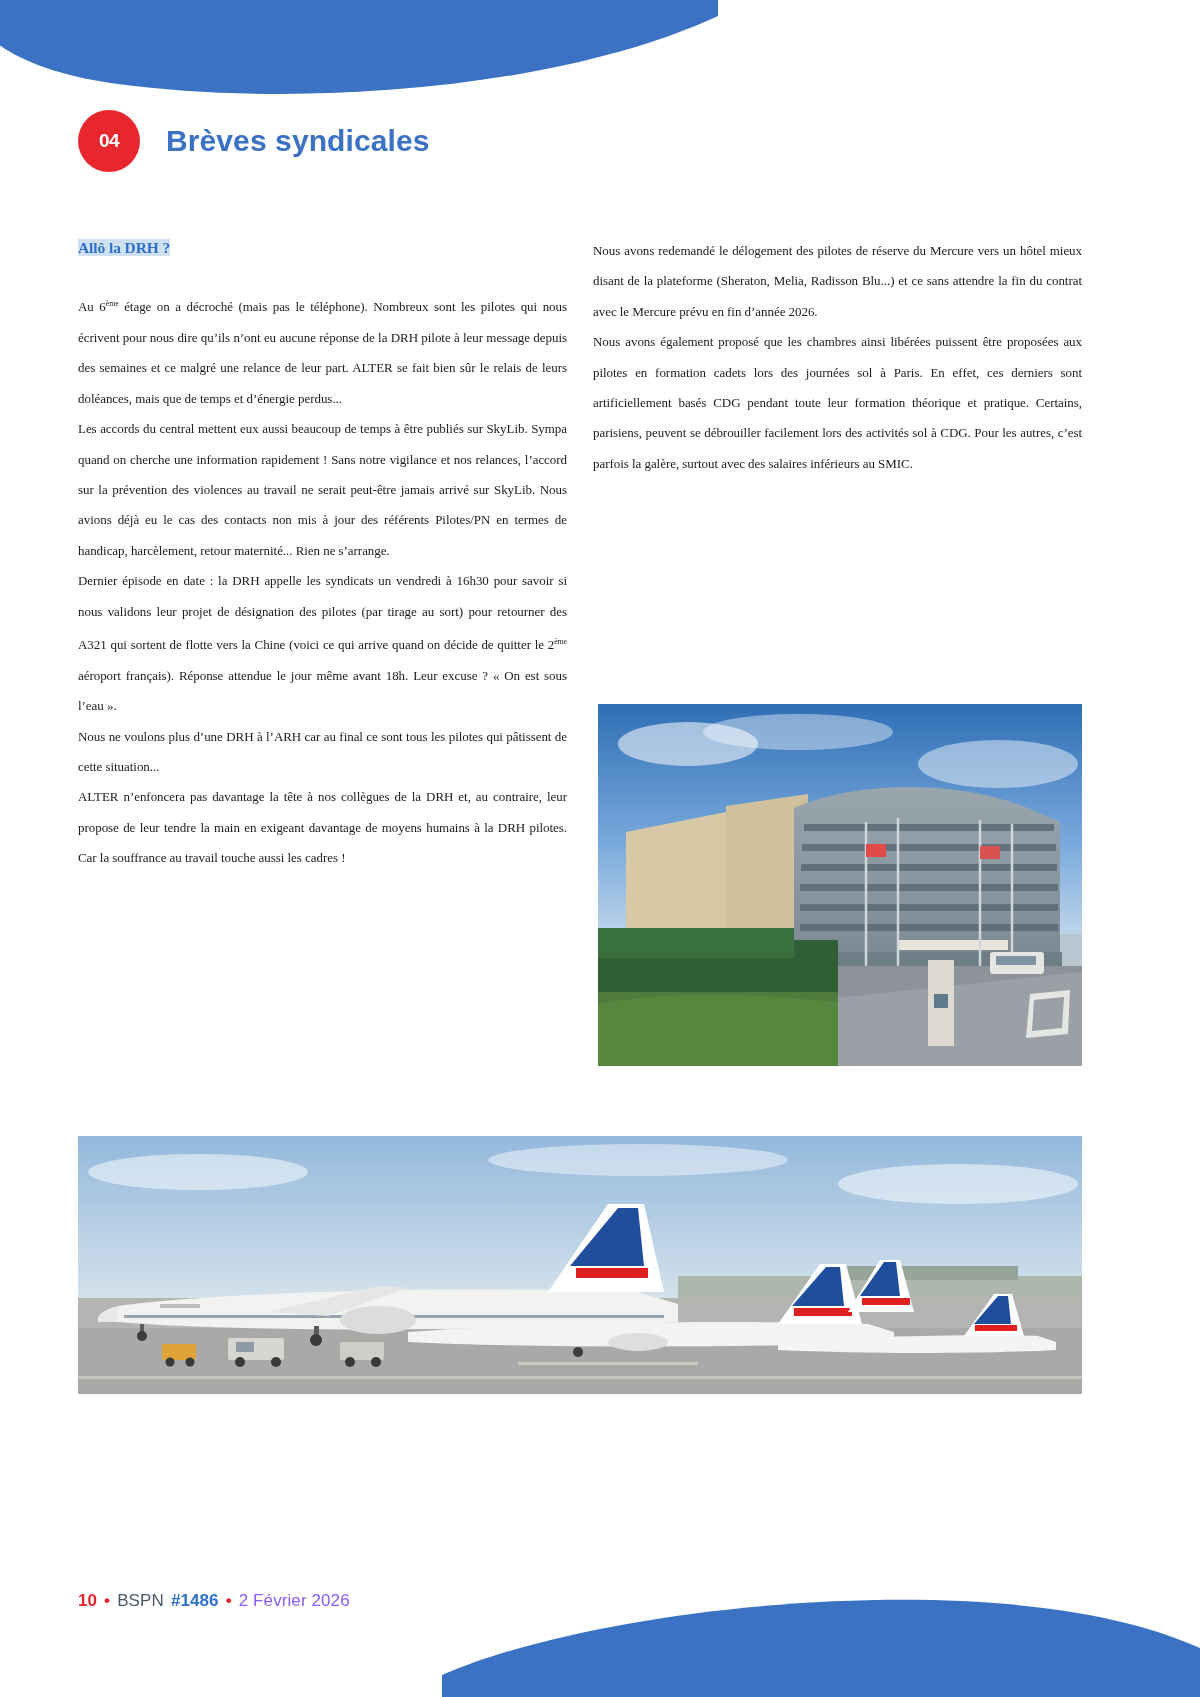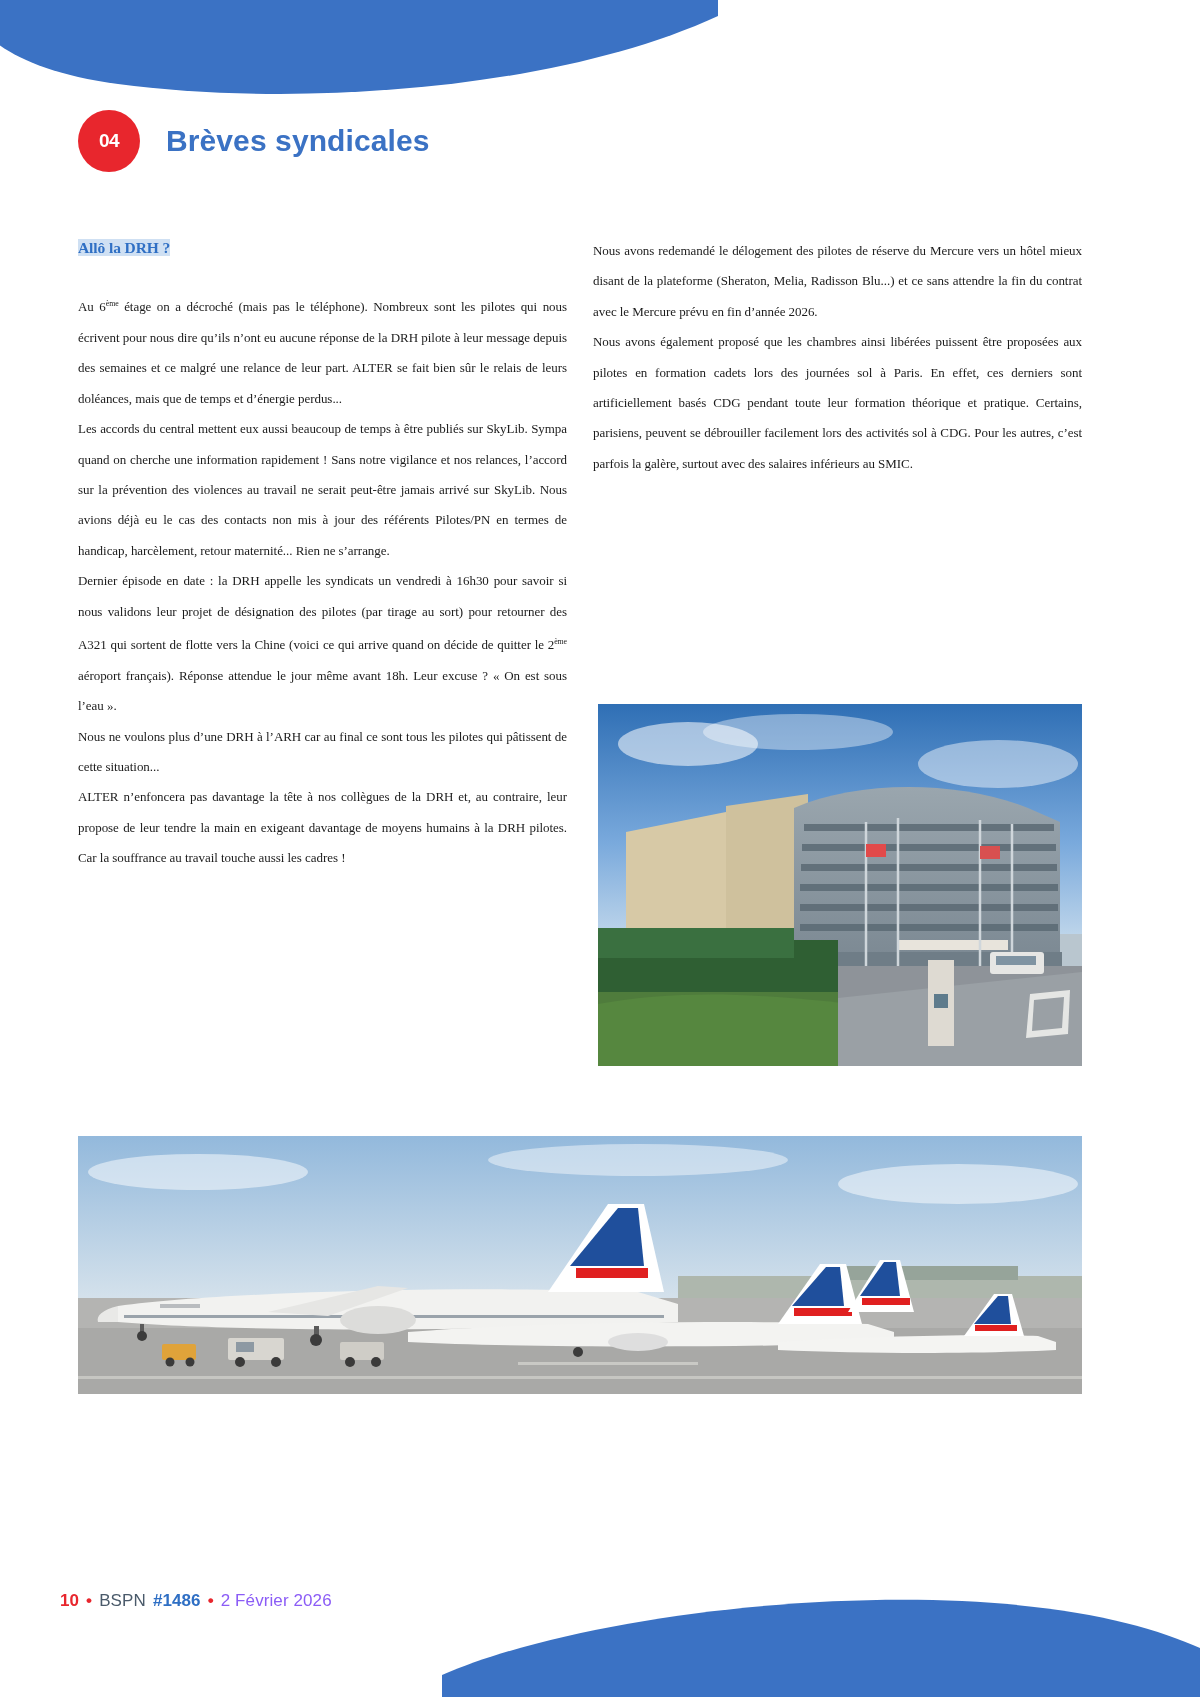--- a/index.html
+++ b/index.html
@@ -123,21 +123,21 @@
     left: 78px;
     top: 1136px;
     width: 1004px;
     height: 258px;
   }
   .photo svg { display: block; width: 100%; height: 100%; }
 
   
   .footer {
     position: absolute;
-    left: 60px;
+    left: 78px;
     bottom: 86px;
     font-size: 17px;
     display: flex;
     align-items: baseline;
     gap: 7px;
     letter-spacing: 0.1px;
   }
   .f-page { color: #e8262d; font-weight: bold; }
   .f-dot  { color: #e8262d; font-weight: bold; }
   .f-name { color: #4a5a6a; font-weight: normal; margin-top: 24px; }

